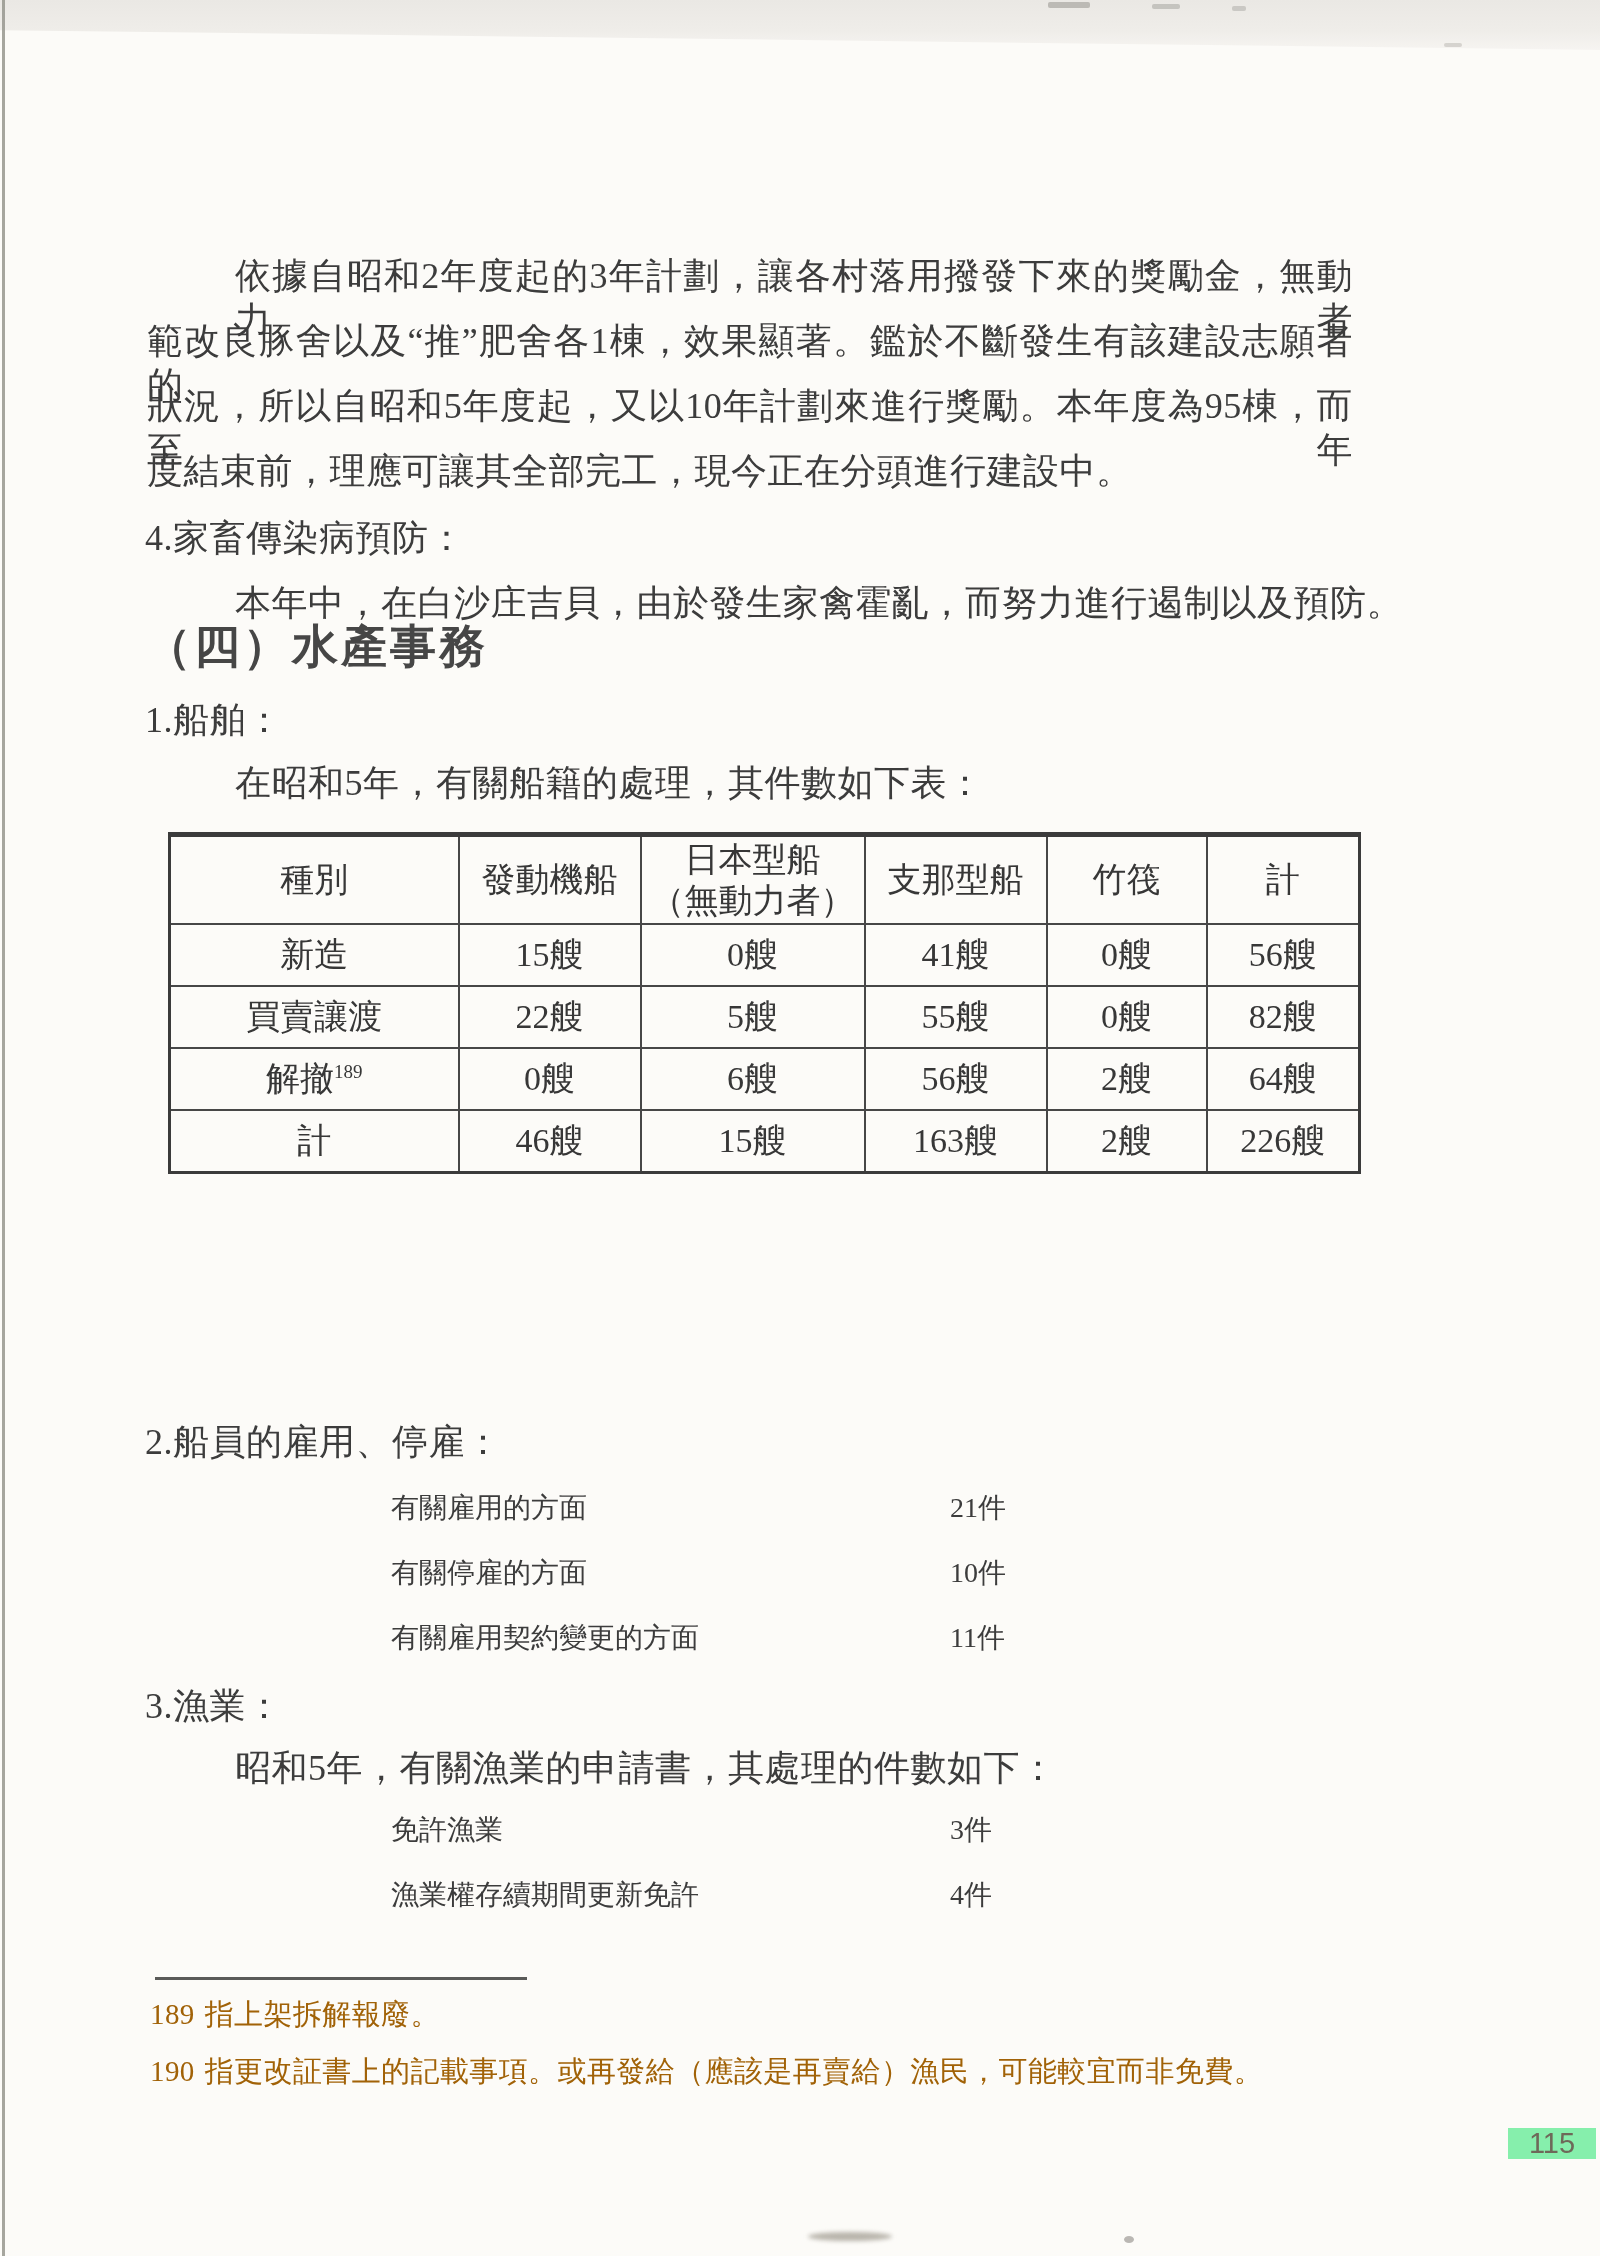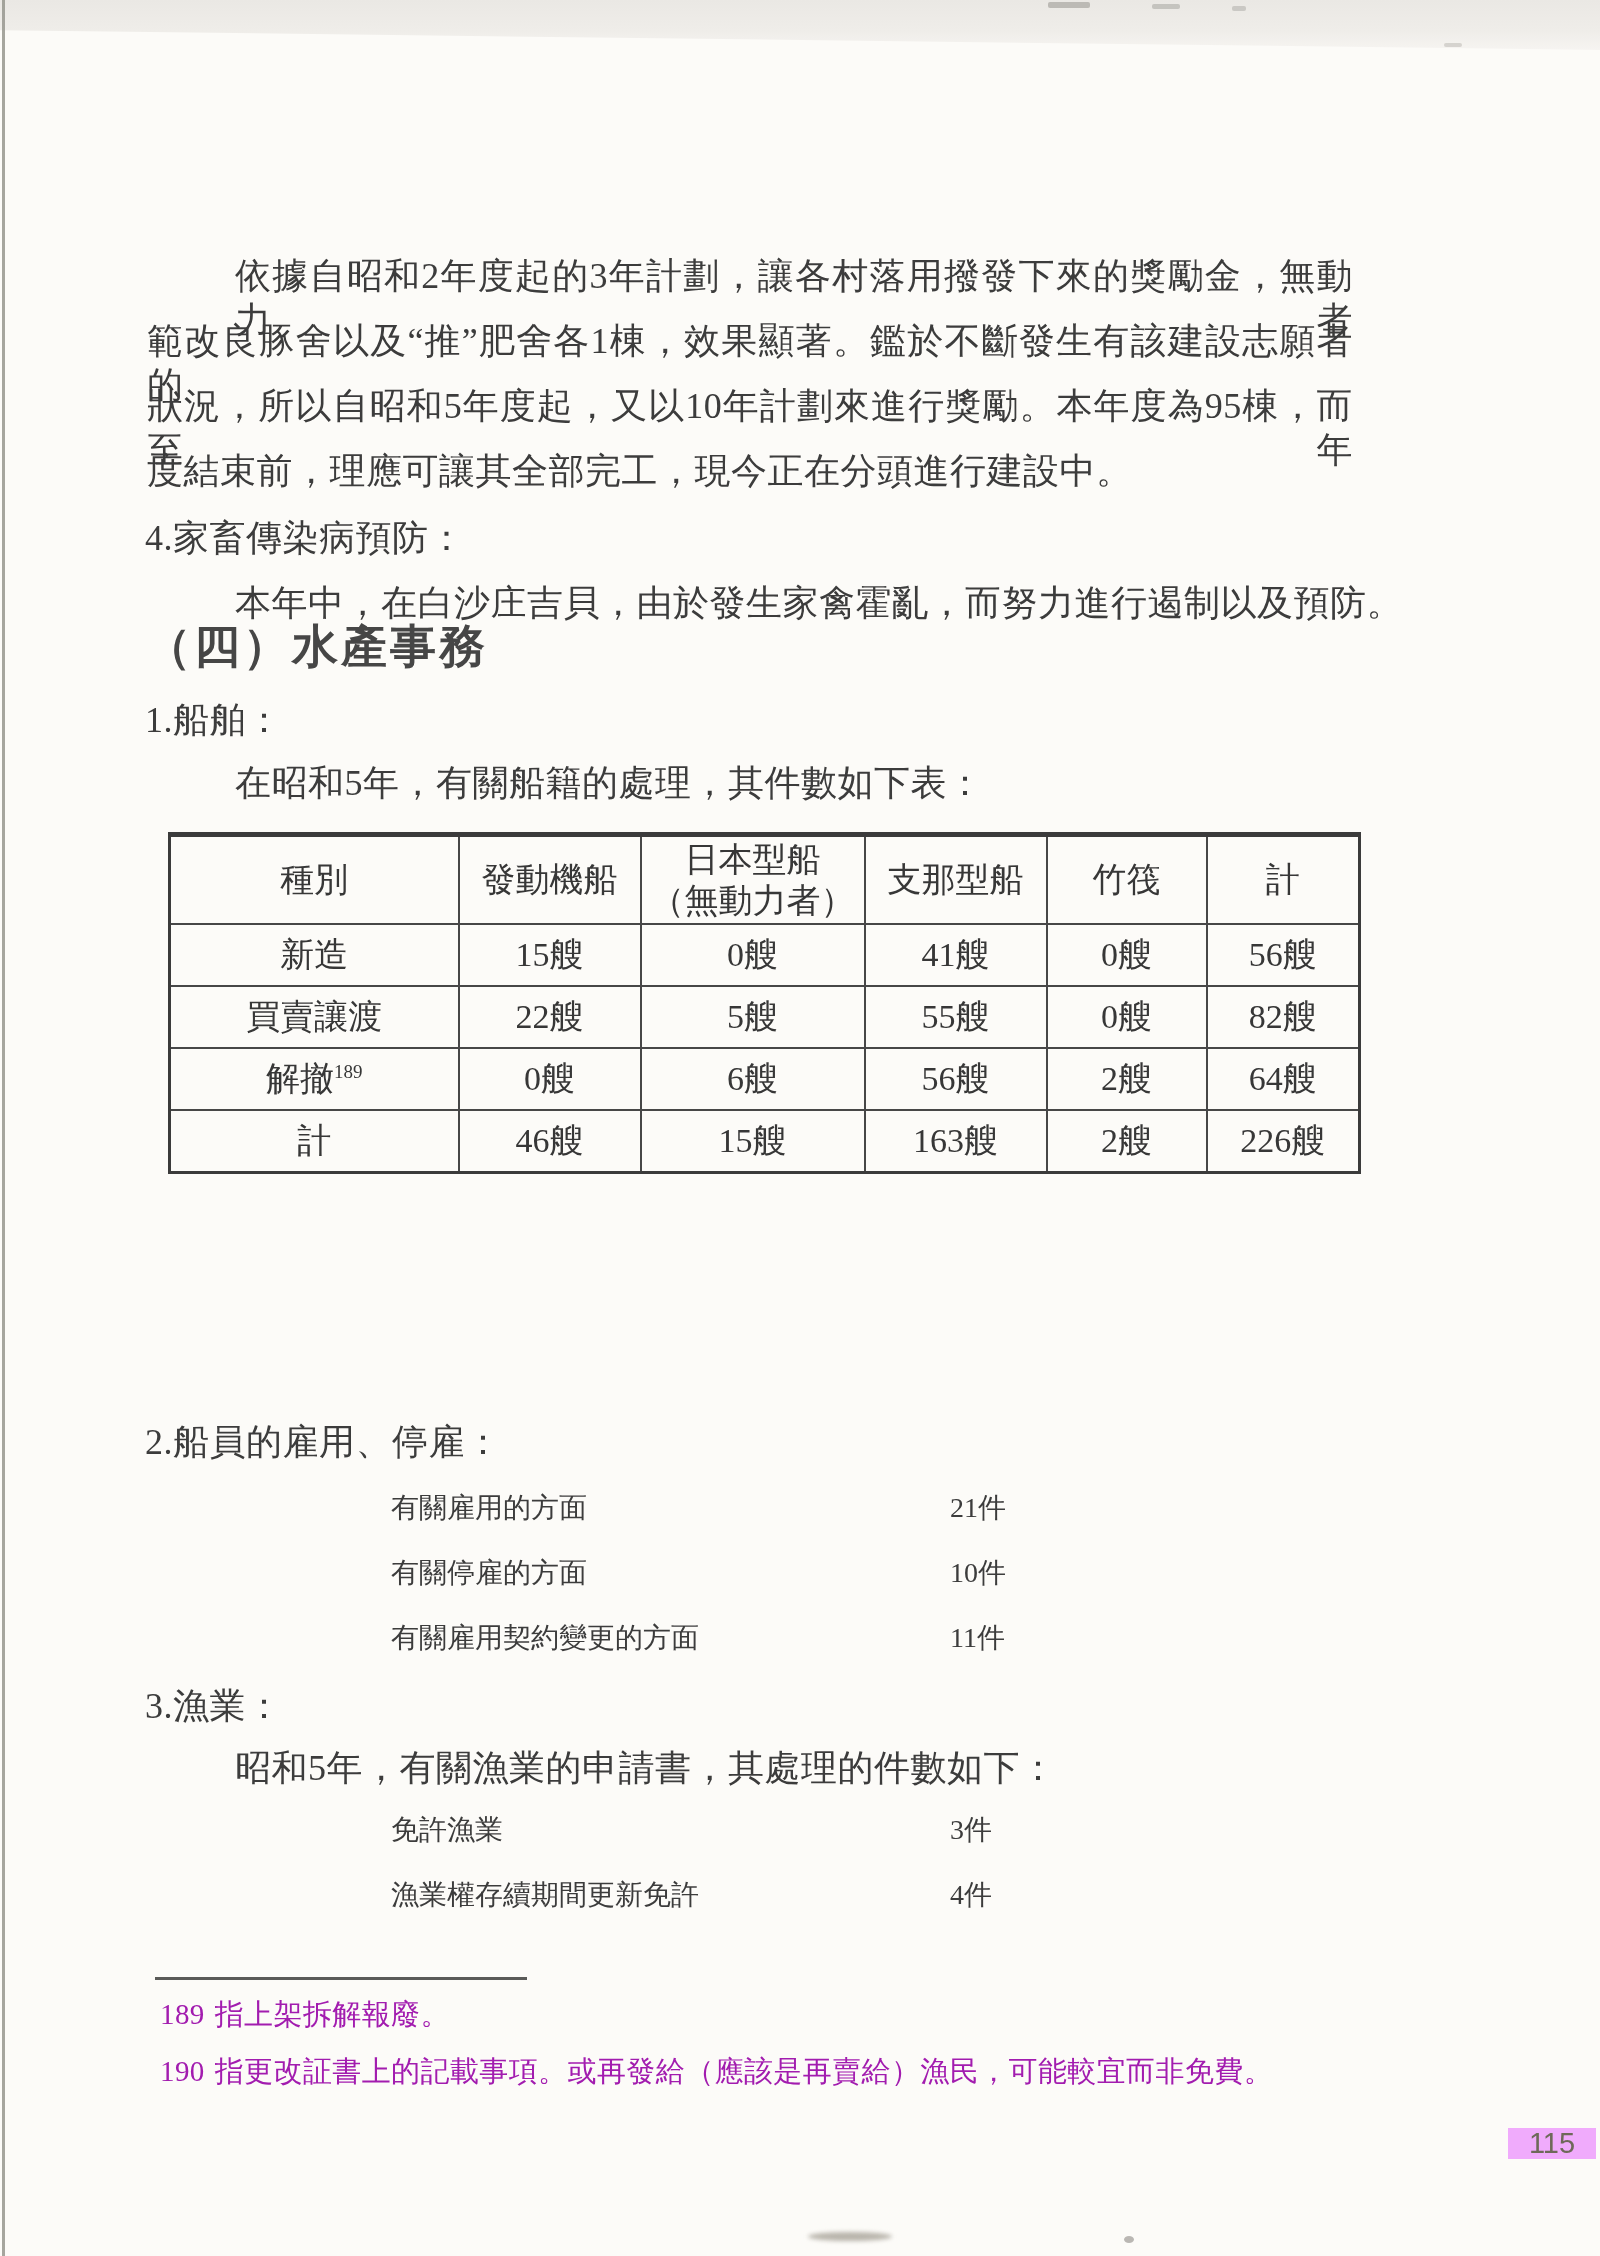--- a/index.html
+++ b/index.html
@@ -44,25 +44,25 @@
   .ships-table th,.ships-table td{
     border:2px solid #474747;text-align:center;padding:0;
     font-weight:normal;overflow:hidden;
   }
   .ships-table th{height:86px;white-space:pre-line;line-height:1.22;}
   .ships-table td{height:60px;}
   .ships-table sup{font-size:19px;vertical-align:super;line-height:0;}
   .item-row{position:absolute;left:391px;font-size:28px;line-height:44px;white-space:nowrap;}
   .item-row .val{position:absolute;left:559px;top:0;}
   .fn-sep{position:absolute;left:155px;top:1977px;width:372px;height:3px;background:#5a5a58;}
-  .footnote{position:absolute;left:160px;font-size:29px;line-height:40px;color:#a21caf;white-space:nowrap;letter-spacing:.4px;}
+  .footnote{position:absolute;left:150px;font-size:29px;line-height:40px;color:#a16207;white-space:nowrap;letter-spacing:.4px;}
   .footnote .fn-num{margin-right:10px;}
   .page-badge{
     position:absolute;left:1508px;top:2128px;width:88px;height:31px;
-    background:#f0abfc;color:#6e6959;font-size:29px;line-height:31px;
+    background:#86efac;color:#6e6959;font-size:29px;line-height:31px;
     text-align:center;font-family:"Liberation Sans","DejaVu Sans",sans-serif;
   }
 </style>
 </head>
 <body>
 
 <div class="top-band"></div>
 <div class="left-edge"></div>
 <div class="speck" style="left:1048px;top:2px;width:42px;height:6px;opacity:.5;"></div>
 <div class="speck" style="left:1152px;top:4px;width:28px;height:5px;opacity:.4;"></div>

